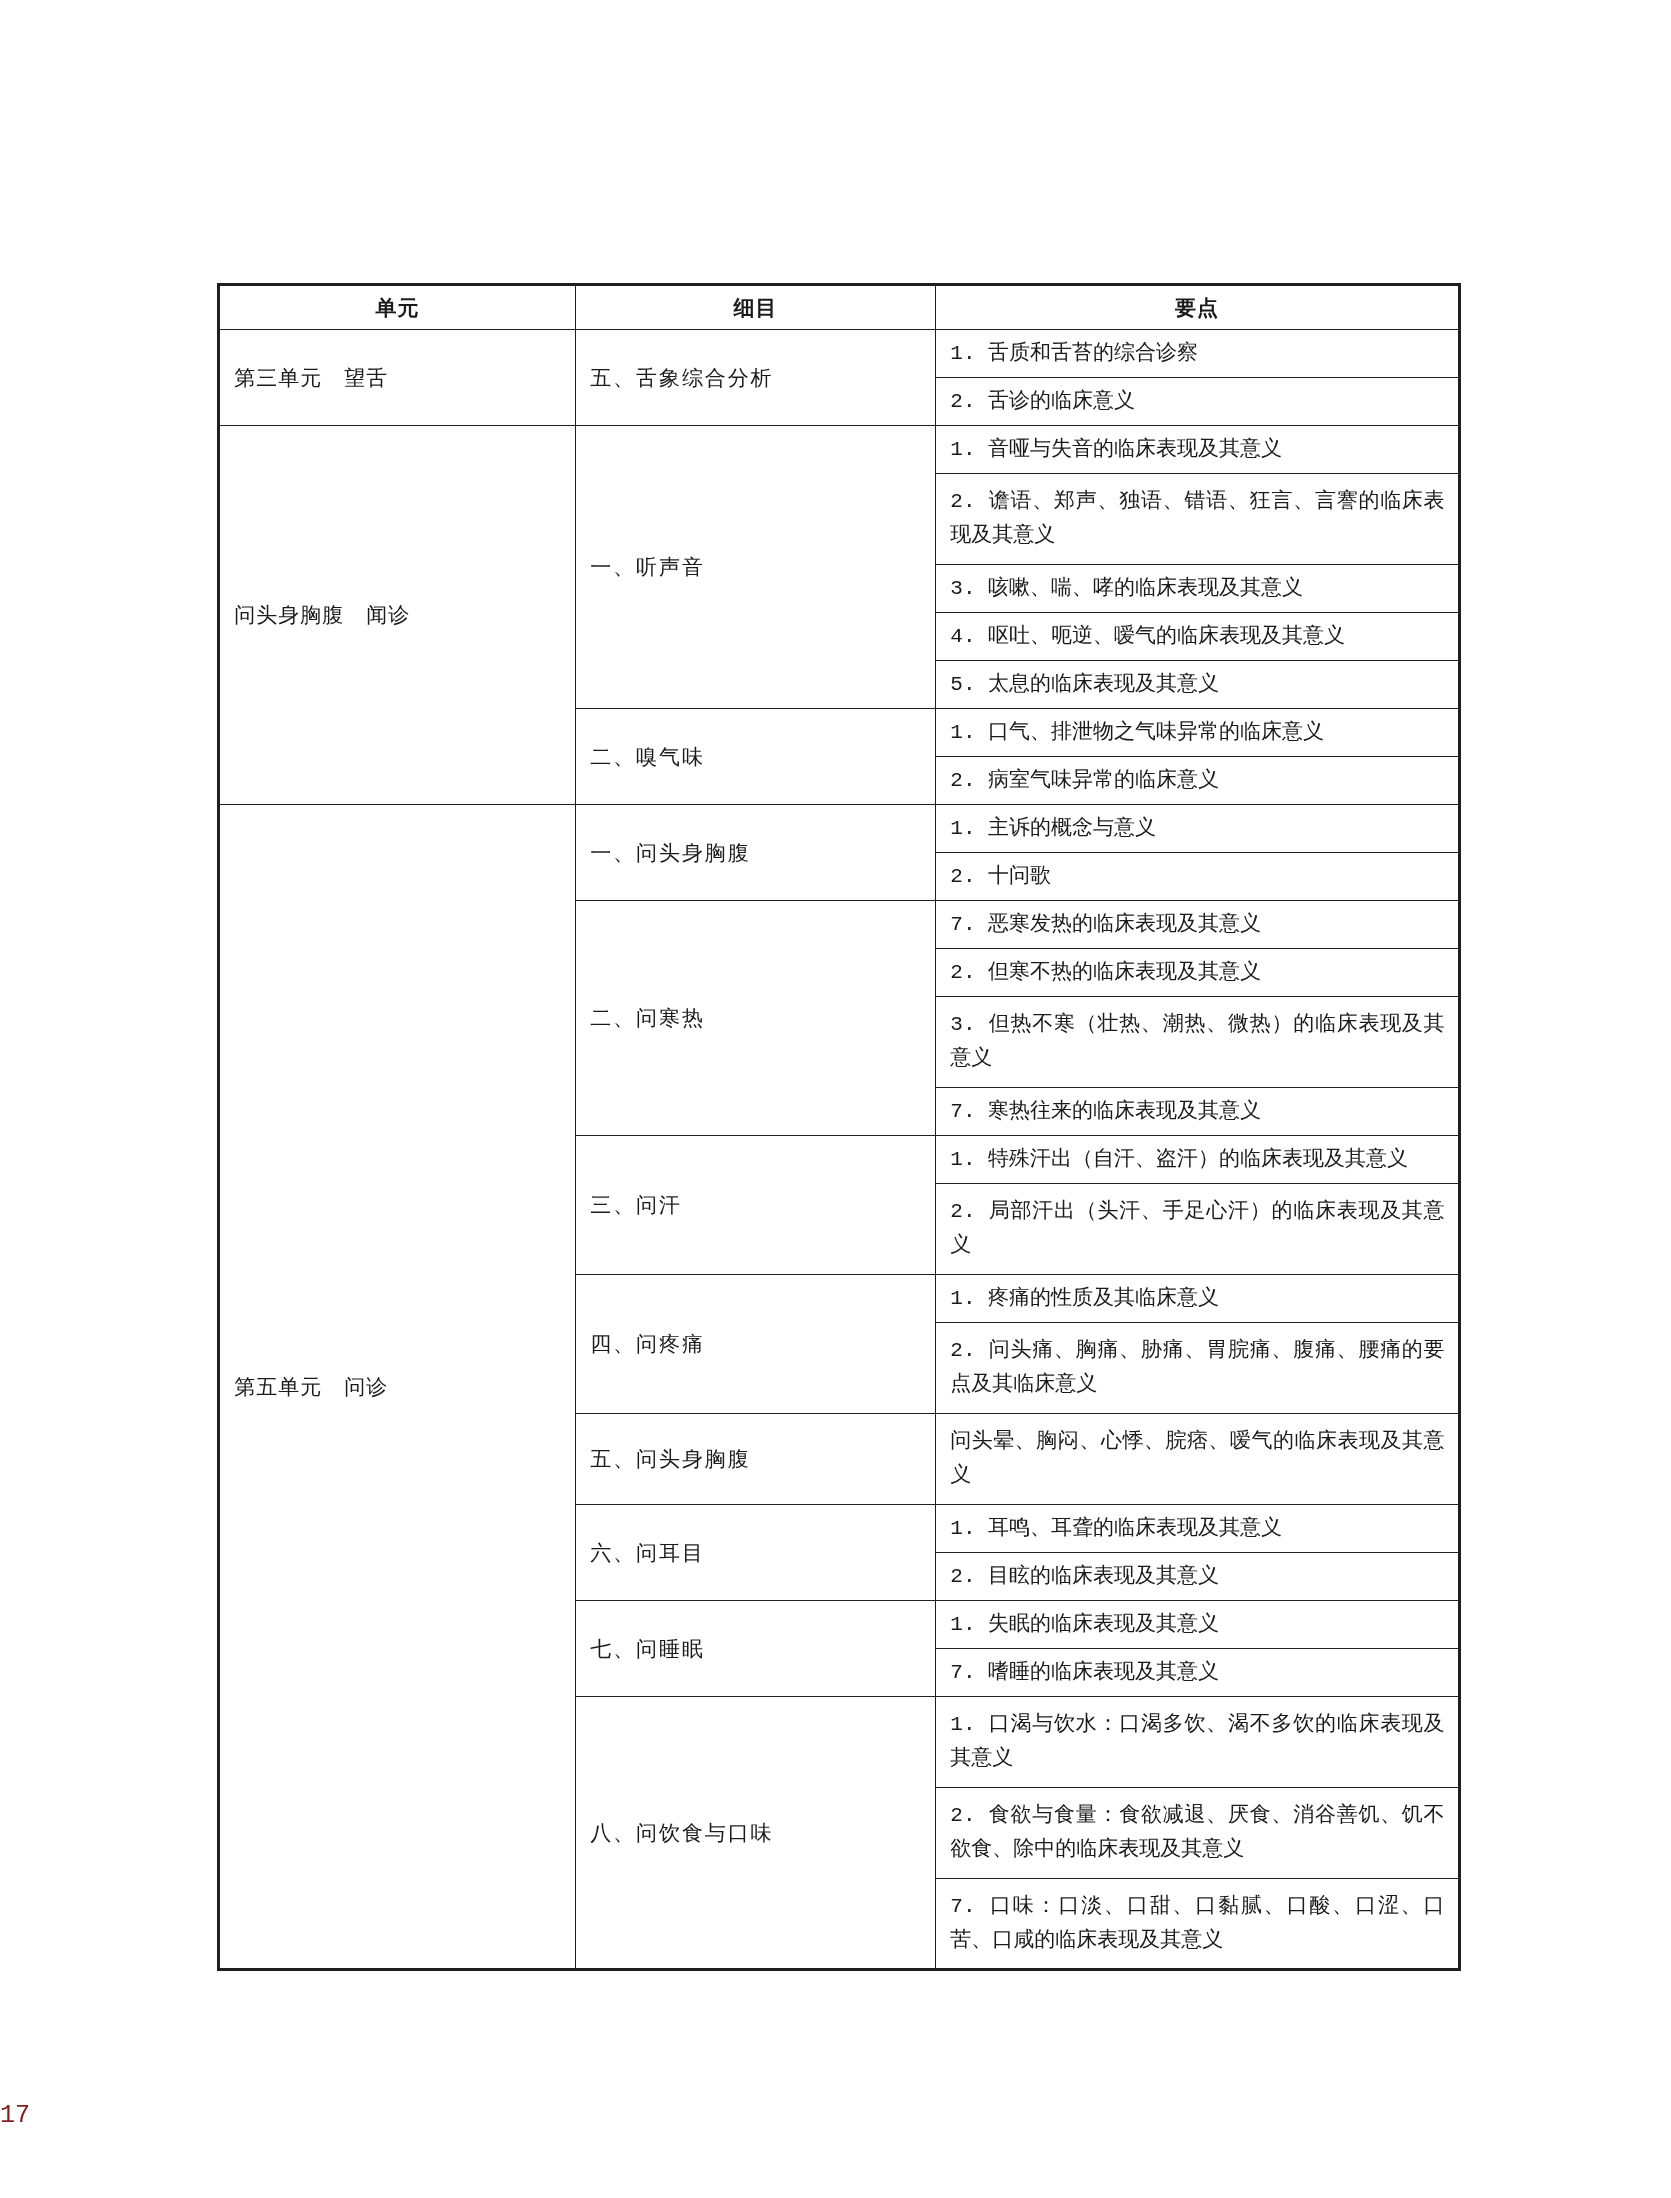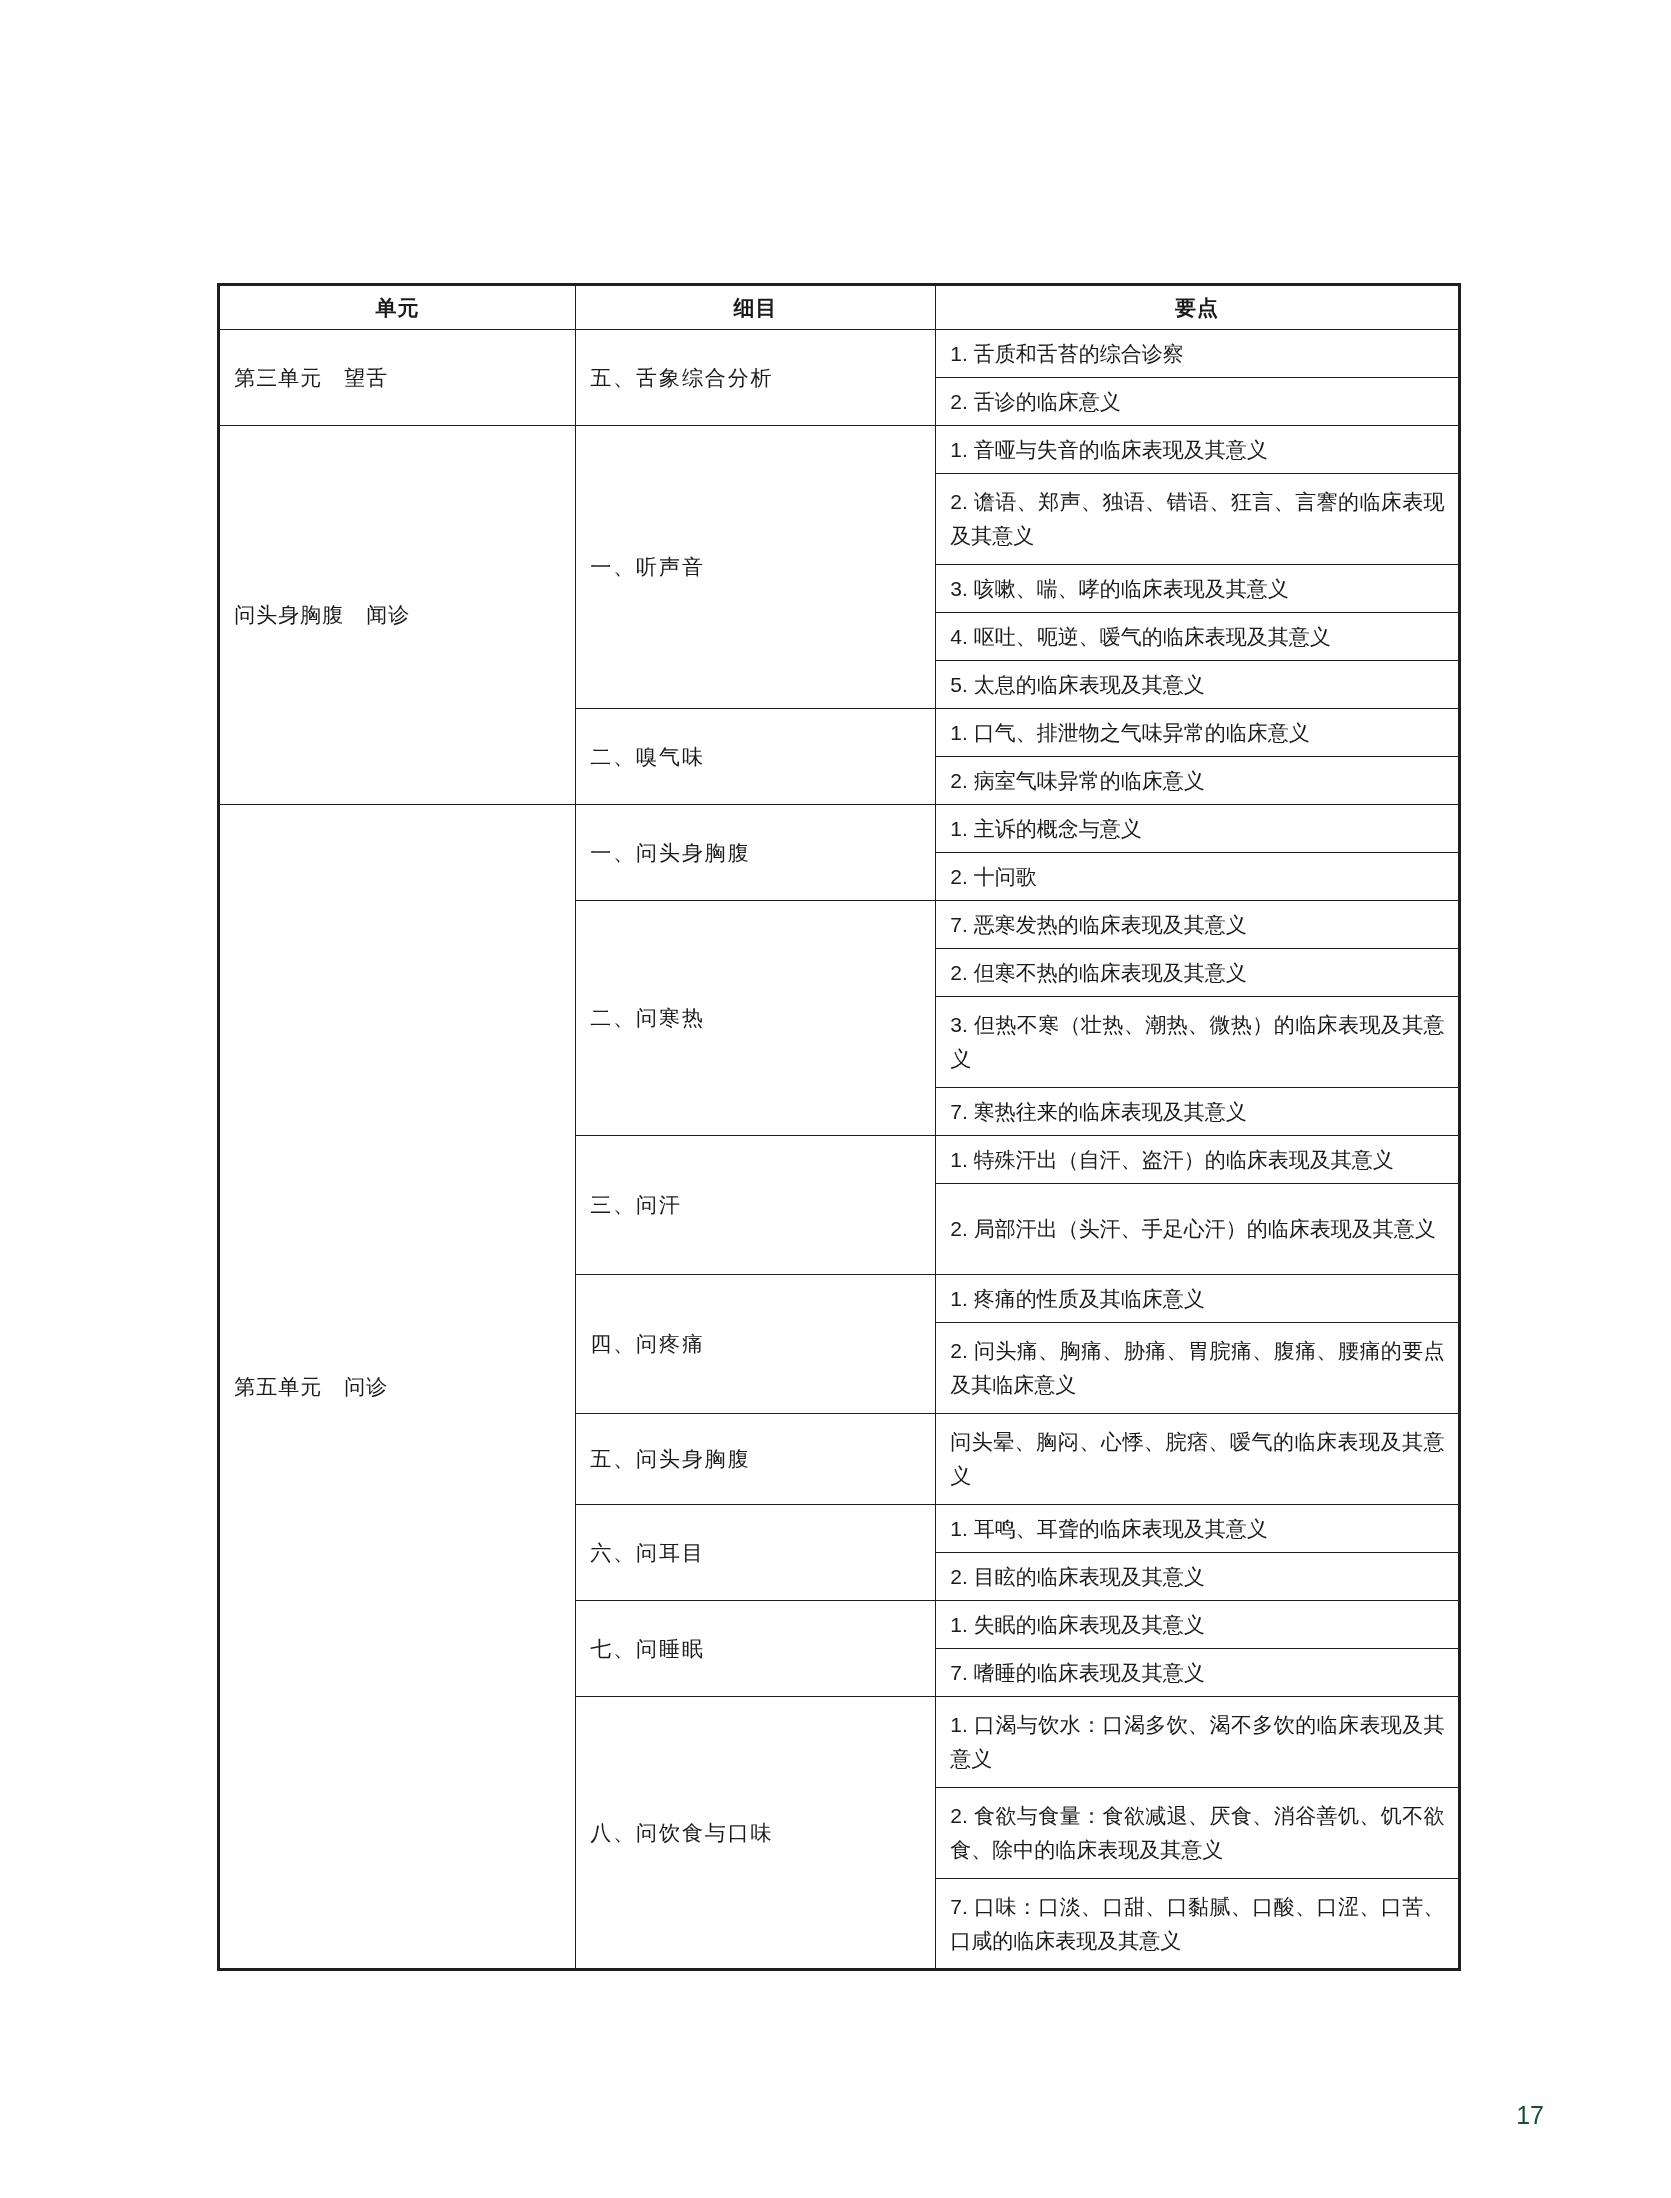--- a/index.html
+++ b/index.html
@@ -1,22 +1,23 @@
 <!DOCTYPE html>
 <html><head>
 <meta charset="utf-8">
 <style>
   html,body { margin:0; padding:0; background:#ffffff; }
   .page {
     position:relative;
     width:1544px; height:2199px;
     background:#ffffff;
-    font-family:Liberation Sans, sans-serif;
+    font-family:Liberation Mono, monospace;
     color:#1a1a1a;
     overflow:hidden;
+    padding-left:16px;
   }
   table.syllabus {
     position:absolute;
     left:217px; top:283px;
     width:1241px;
     border-collapse:collapse;
     table-layout:fixed;
     border:3.8px solid #1f1f1f;
   }
   col.c1 { width:357px; }
@@ -48,23 +49,23 @@
   }
   td.point-cell {
     padding:5.7px 13.4px 5.7px 14.3px;
     line-height:34px;
     text-align:justify;
   }
   .page-number {
     position:absolute;
     left:0; right:0;
     top:2101px;
-    text-align:right;
+    text-align:left;
     font-size:25px;
-    color:#14532d;
+    color:#7f1d1d;
   }
 </style>
 </head>
 <body>
 
 <div class="page">
 
   <table class="syllabus">
     <colgroup>
         <col class="c1">

